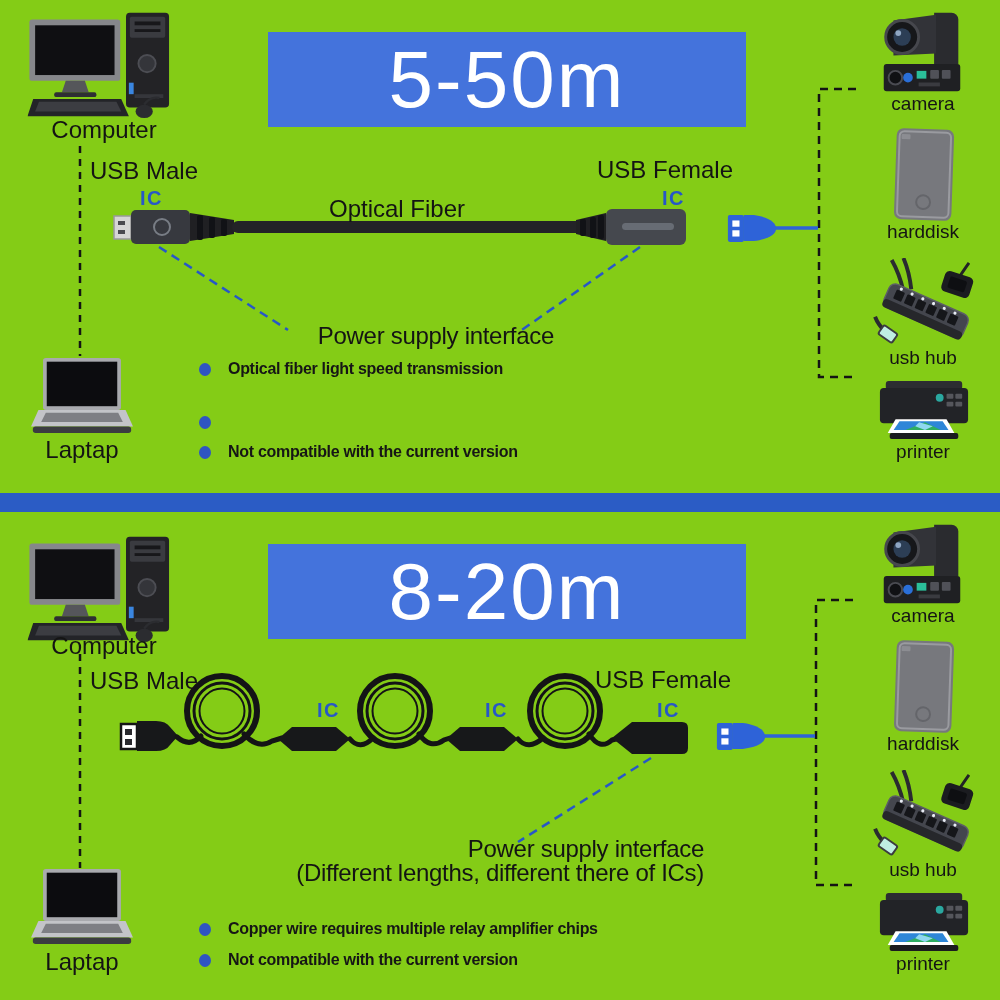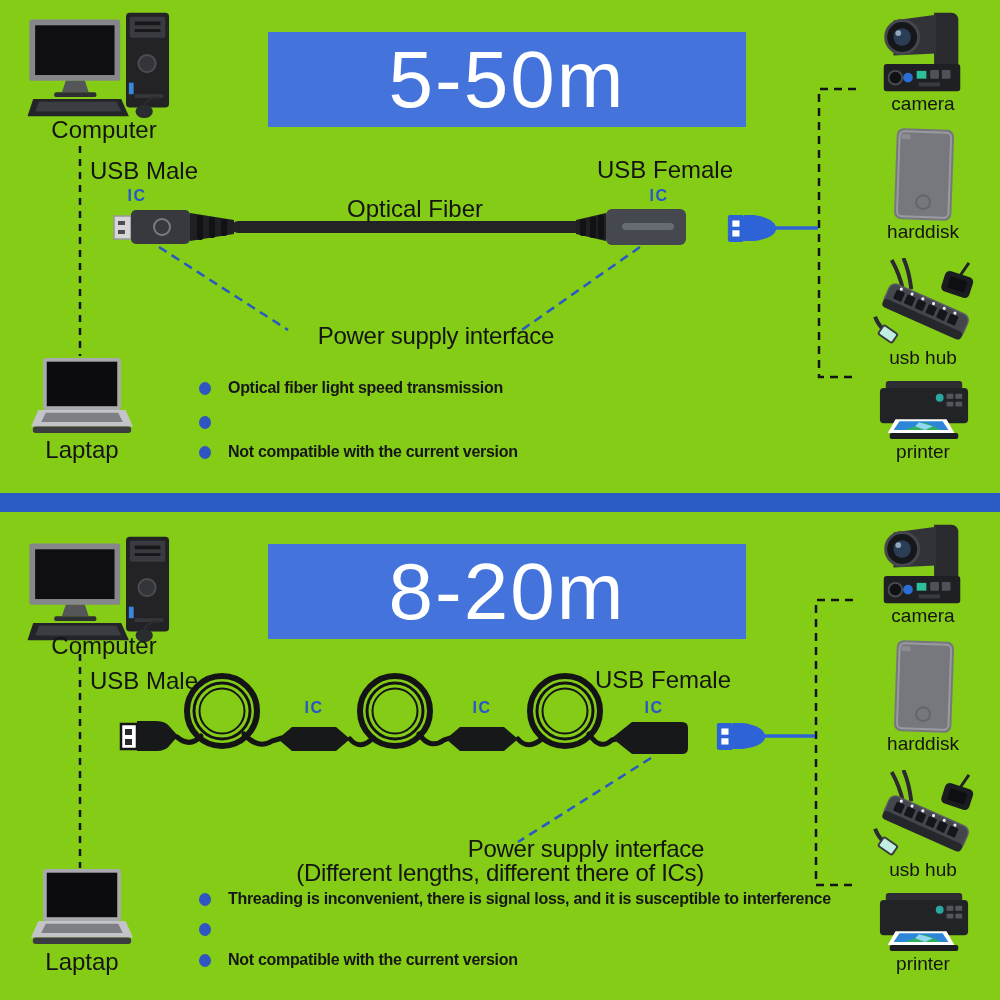--- a/index.html
+++ b/index.html
@@ -6,22 +6,22 @@
   .stage{position:relative;width:1000px;height:1000px;background:#84cc16;overflow:hidden;
          font-family:Liberation Sans, sans-serif;color:#141414;}
   .panel{position:absolute;left:0;width:1000px;}
   .abs{position:absolute;}
   .banner{position:absolute;left:268px;top:32px;width:478px;height:95px;background:#4473DC;
           display:flex;align-items:center;justify-content:center;color:#fff;font-size:80px;
           letter-spacing:2px;line-height:1;}
   .divider{position:absolute;left:0;top:493px;width:1000px;height:19px;background:#2B5CC5;}
   .label{position:absolute;font-size:24px;line-height:1.15;white-space:nowrap;color:#141414;}
   .center{text-align:center;}
-  .ic{position:absolute;width:52px;font-size:16px;font-weight:700;color:#2757C8;
-      letter-spacing:1.5px;text-align:center;white-space:nowrap;}
+  .ic{position:absolute;width:52px;font-size:20px;font-weight:700;color:#2757C8;
+      letter-spacing:1.5px;text-align:right;white-space:nowrap;}
   .dev-label{position:absolute;left:863px;width:120px;text-align:center;font-size:19px;
              color:#141414;white-space:nowrap;}
   .callout{position:absolute;text-align:right;font-size:24px;line-height:24px;color:#141414;
            letter-spacing:-0.3px;white-space:nowrap;}
   .bullet{position:absolute;left:199px;height:20px;display:flex;align-items:center;}
   .bullet .dot{width:12px;height:13px;border-radius:50%;background:#2F55C2;margin-right:17px;flex:none;}
   .bullet .txt{font-size:16px;font-weight:700;letter-spacing:-0.3px;color:#161616;white-space:nowrap;}
   svg{display:block;}
   .art{position:absolute;left:0;top:0;}
 </style>
@@ -177,32 +177,32 @@
 
     <svg class="abs" style="left:26px;top:10px" width="156" height="110" viewBox="0 0 160 115">
         <use href="#sym-computer"></use>
       </svg>
     <div class="label center" style="left:28px;top:116px;width:152px">Computer</div>
 
     <div class="banner">5-50m</div>
 
     <div class="label" style="left:90px;top:157px">USB Male</div>
     <div class="label" style="left:597px;top:156px">USB Female</div>
-    <div class="label center" style="left:315px;top:195px;width:200px">Optical Fiber</div>
+    <div class="label center" style="left:297px;top:195px;width:200px">Optical Fiber</div>
     <div class="ic" style="left:111px;top:187px">IC</div>
     <div class="ic" style="left:633px;top:187px">IC</div>
 
     <div class="callout" style="left:254px;top:324px;width:300px">Power supply interface</div>
 
     <svg class="abs" style="left:31px;top:357px" width="102" height="78" viewBox="0 0 110 84">
         <use href="#sym-laptop"></use>
       </svg>
     <div class="label center" style="left:31px;top:436px;width:102px">Laptap</div>
 
-    <div class="bullet" style="top:378px">
+    <div class="bullet" style="top:359px">
       <span class="dot"></span>
       <span class="txt">Optical fiber light speed transmission</span>
     </div>
     <div class="bullet" style="top:412px">
       <span class="dot"></span>
     </div>
     <div class="bullet" style="top:442px">
       <span class="dot"></span>
       <span class="txt">Not compatible with the current version</span>
     </div>
@@ -288,26 +288,23 @@
     <div class="callout" style="left:104px;top:325px;width:600px">
       <div>Power supply interface</div>
       <div>(Different lengths, different there of ICs)</div>
     </div>
 
     <svg class="abs" style="left:31px;top:356px" width="102" height="78" viewBox="0 0 110 84">
         <use href="#sym-laptop"></use>
       </svg>
     <div class="label center" style="left:31px;top:436px;width:102px">Laptap</div>
 
-    <div class="bullet" style="top:377px">
-      <span class="dot"></span>
-      <span class="txt">Threading is inconvenient, there is signal loss, and it is susceptible to interference</span>
-    </div>
     <div class="bullet" style="top:407px">
       <span class="dot"></span>
+      <span class="txt">Copper wire requires multiple relay amplifier chips</span>
     </div>
     <div class="bullet" style="top:438px">
       <span class="dot"></span>
       <span class="txt">Not compatible with the current version</span>
     </div>
 
     <svg class="abs" style="left:876px;top:10px" width="92" height="84" viewBox="0 0 95 85">
         <use href="#sym-camera"></use>
       </svg>
     <div class="dev-label" style="top:93px">camera</div>

